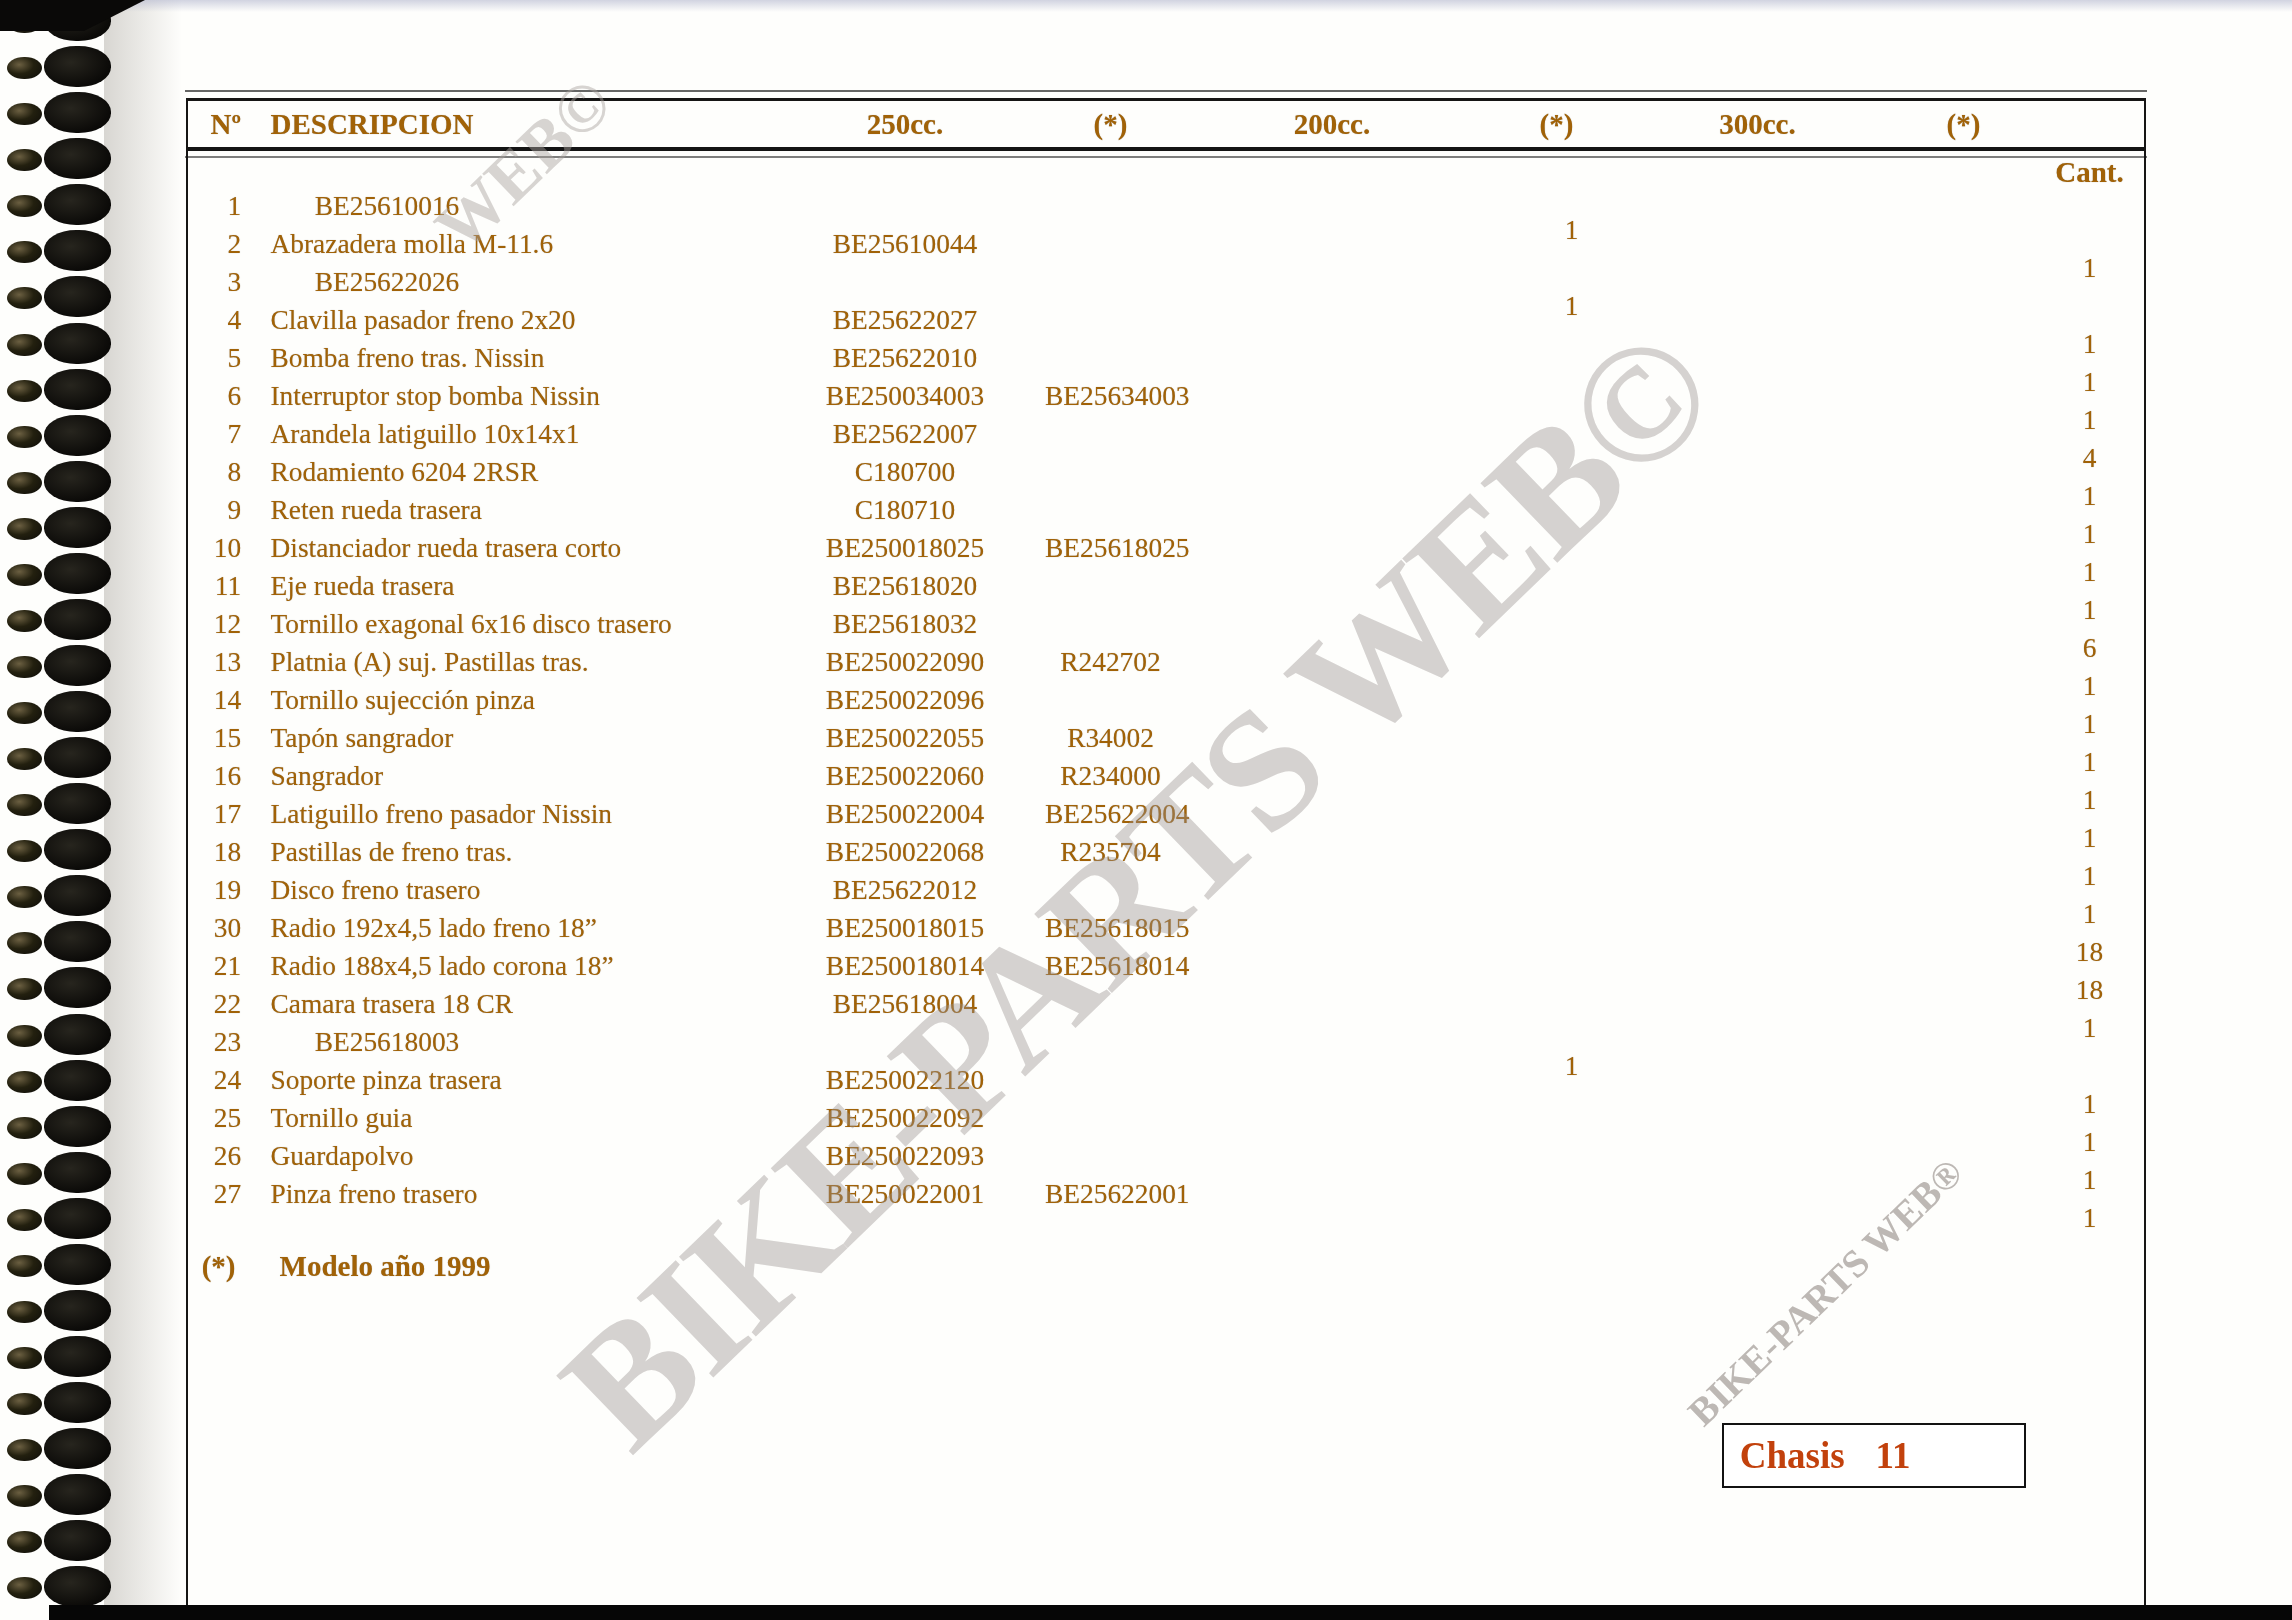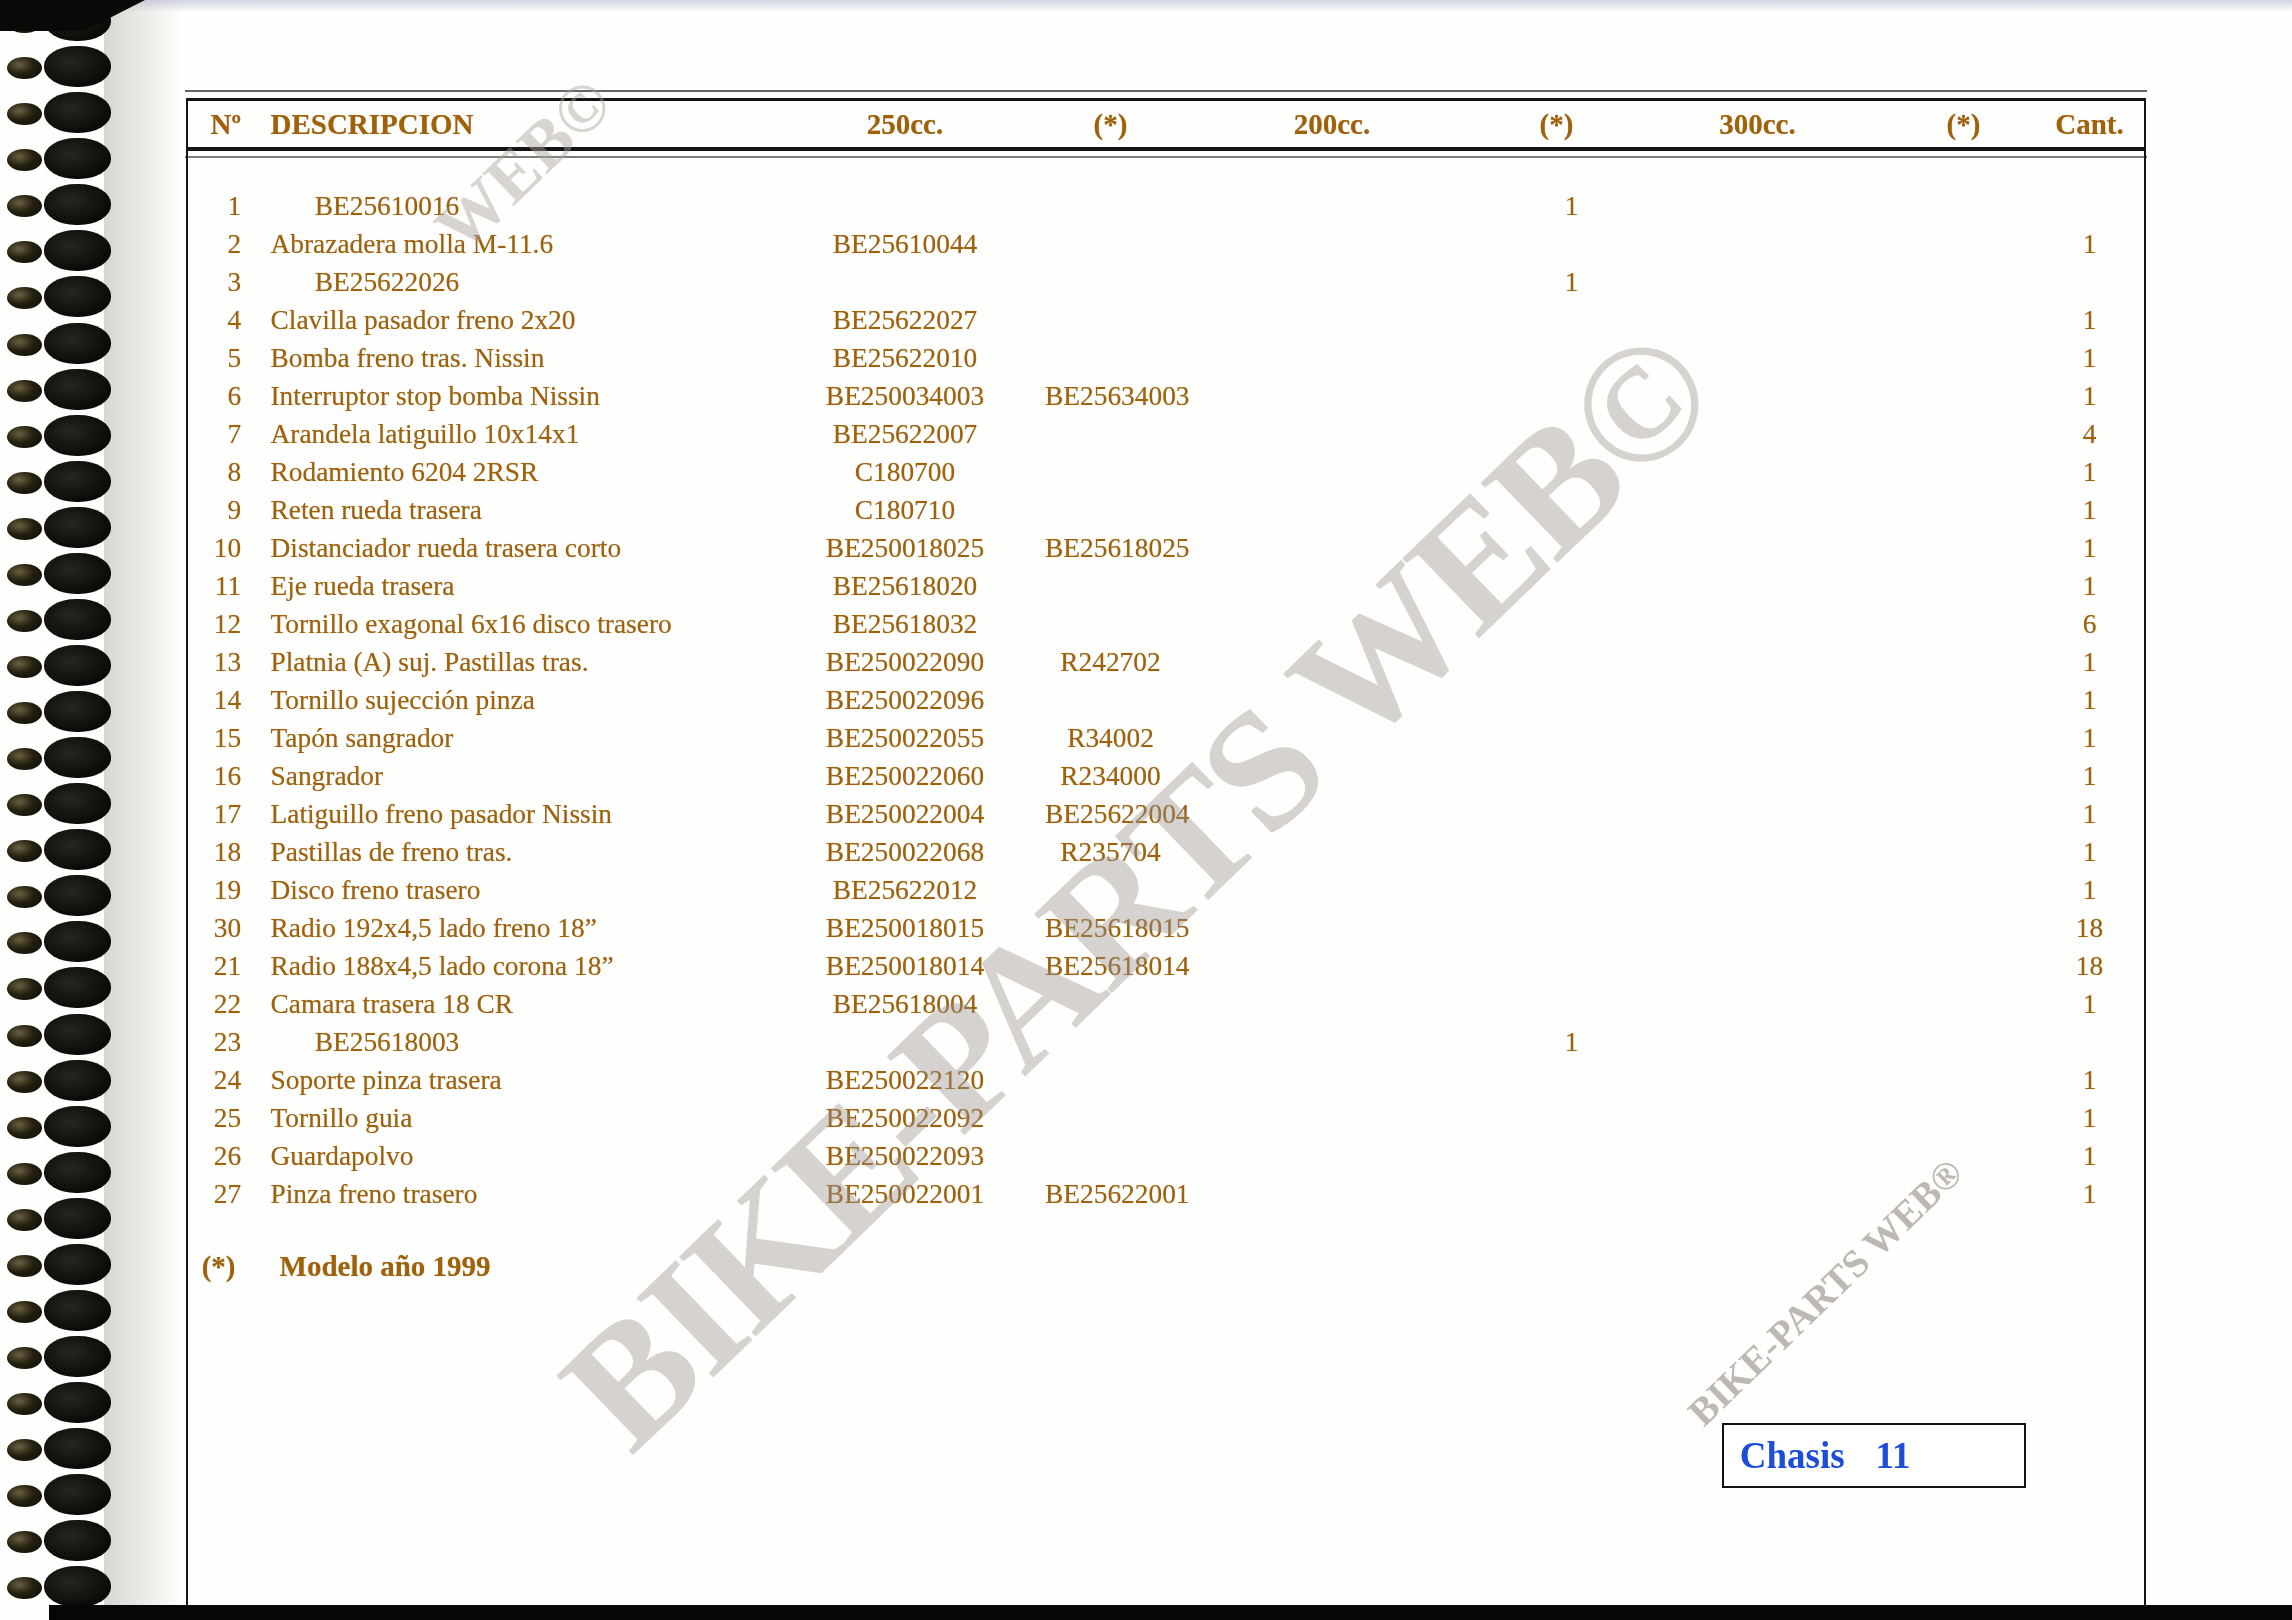--- a/index.html
+++ b/index.html
@@ -46,29 +46,29 @@
   .trow{display:flex;height:38px;align-items:center;font-size:27.4px;}
   .cell{box-sizing:border-box;overflow:visible;}
   .c-num {width:59px;text-align:right;padding-right:5.9px;}
   .c-desc{width:518px;padding-left:23.5px;}
   .c-c250{width:280px;text-align:center;}
   .c-ast1{width:131px;text-align:center;}
   .c-c200{width:312px;text-align:center;}
   .c-ast2{width:137px;text-align:center;}
   .c-c300{width:265px;text-align:center;}
   .c-ast3{width:147px;text-align:center;}
-  .c-cant{width:105px;text-align:center;}
+  .c-cant{width:105px;text-align:center;margin-top:48px;}
   .footnote{position:absolute;left:13.7px;top:1145px;font-weight:bold;font-size:29px;line-height:41px;
       display:flex;}
   .footnote .fn-text{margin-left:44px;}
 
   
   .chasis-box{position:absolute;left:1722px;top:1423px;width:304px;height:65px;z-index:6;
       border:2.9px solid #121212;box-sizing:border-box;background:rgba(255,255,255,.85);
-      display:flex;align-items:center;padding-left:15.7px;font-weight:bold;font-size:37px;color:#1d4ed8;}
+      display:flex;align-items:center;padding-left:15.7px;font-weight:bold;font-size:37px;color:#c2410c;}
   .chasis-box .page-num{margin-left:31px;}
 </style>
 </head>
 <body>
 
 <div class="stage">
 
   <div class="top-tint"></div>
   <div class="edge-shadow"></div>
   <div class="binding">

